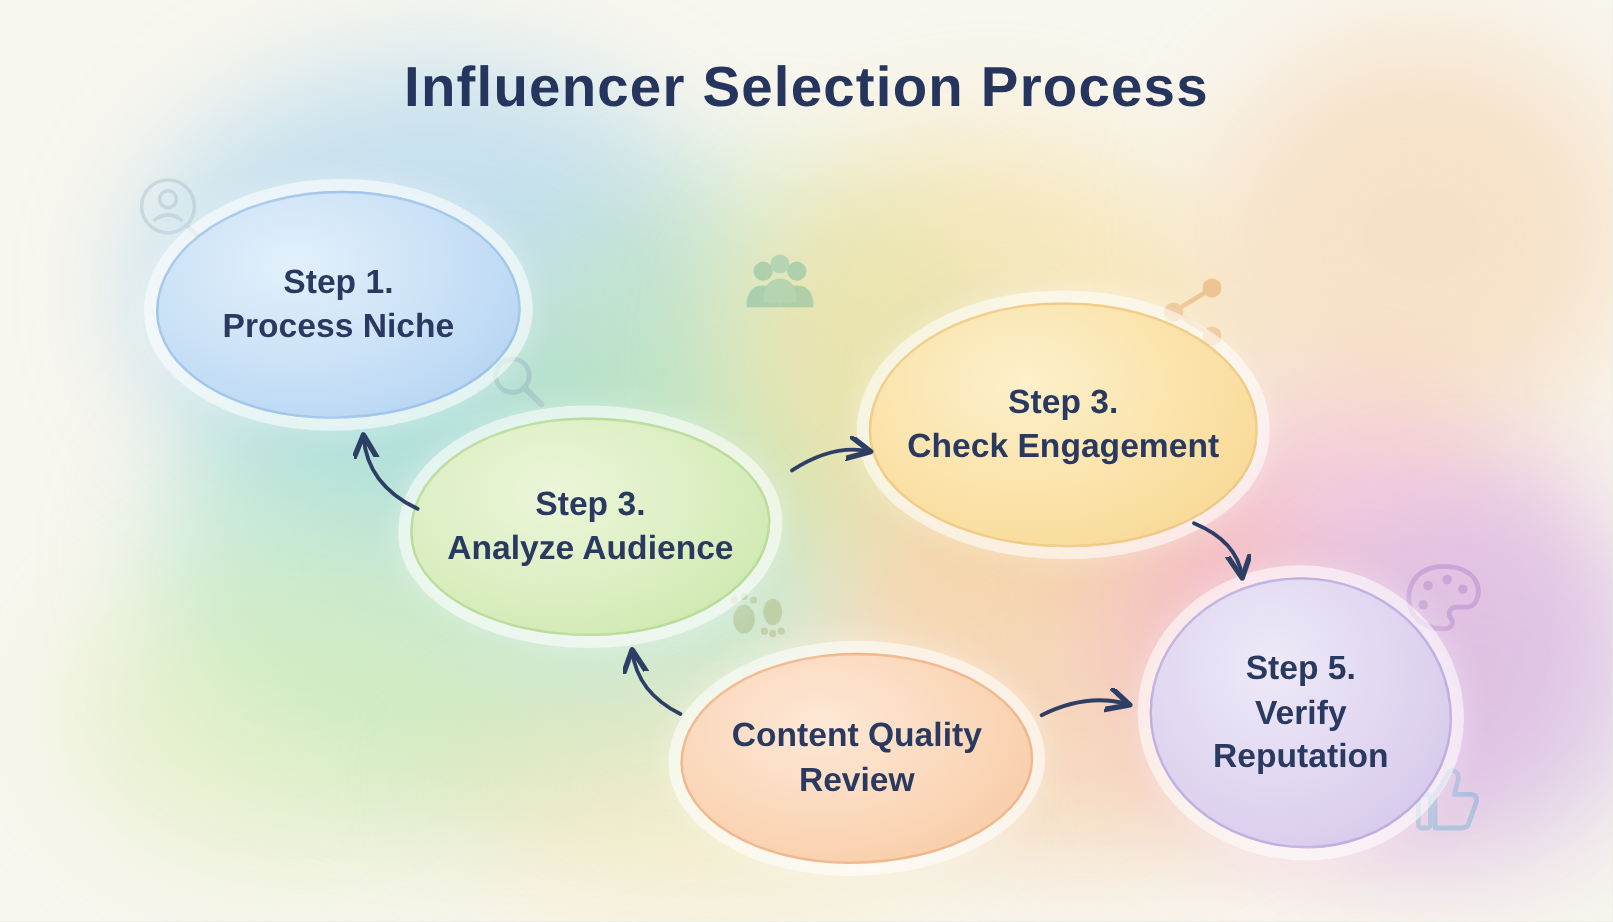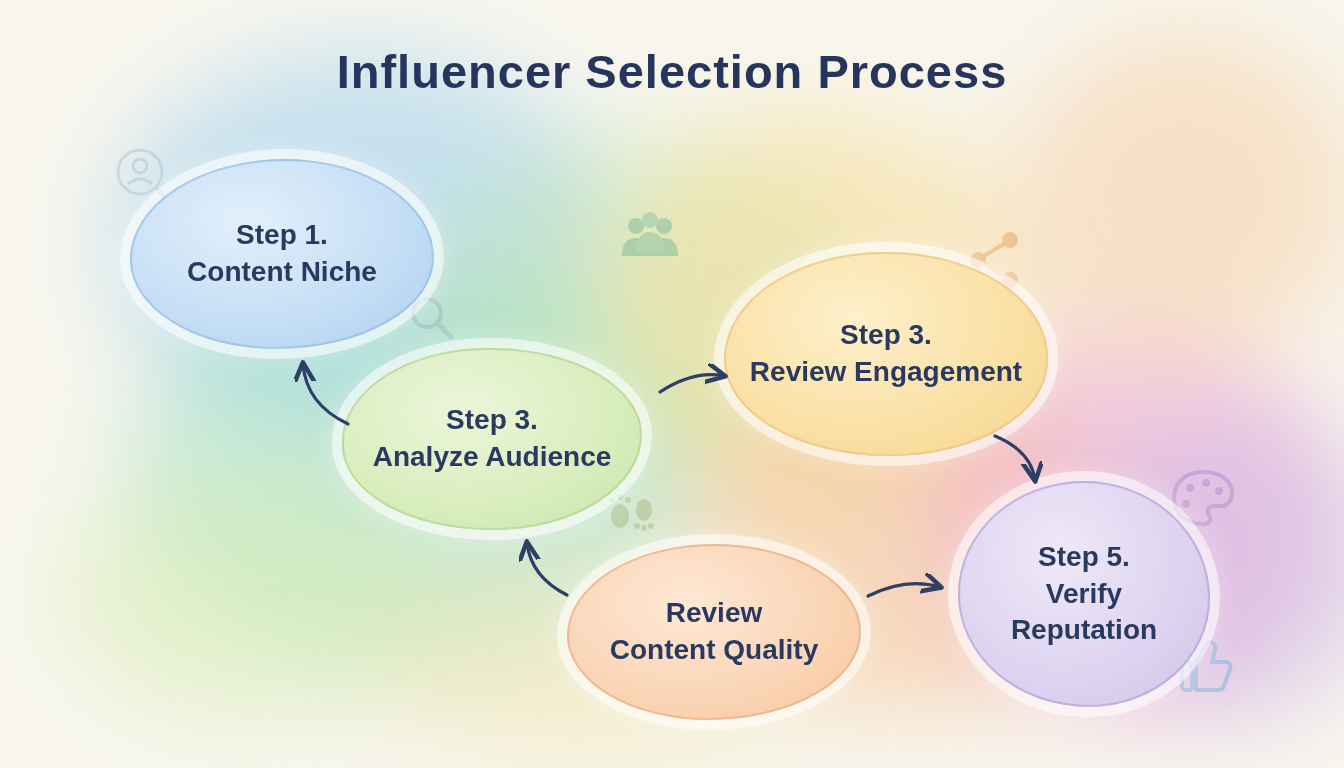--- a/index.html
+++ b/index.html
@@ -126,36 +126,36 @@
 
   <svg class="deco" style="left:1176px;top:636px;opacity:.50" width="60" height="58" viewBox="0 0 60 58">
     <path d="M20 26 L30 10 Q32 4 37 7 Q41 10 38 18 L36 26 L50 26 Q56 27 54 33 L48 50 Q47 54 42 54 L20 54 Z" fill="none" stroke="#7fb3d8" stroke-width="4" stroke-linejoin="round"></path>
     <rect x="6" y="26" width="10" height="28" rx="3" fill="none" stroke="#7fb3d8" stroke-width="4"></rect>
   </svg>
 
   <div class="title">Influencer Selection Process</div>
 
   <div class="bubble b1">
     <span>Step 1.</span>
-    <span>Content Niche</span>
+    <span>Process Niche</span>
   </div>
 
   <div class="bubble b2">
     <span>Step 3.</span>
     <span>Analyze Audience</span>
   </div>
 
   <div class="bubble b3">
     <span>Step 3.</span>
-    <span>Review Engagement</span>
+    <span>Check Engagement</span>
   </div>
 
   <div class="bubble b4">
+    <span>Content Quality</span>
     <span>Review</span>
-    <span>Content Quality</span>
   </div>
 
   <div class="bubble b5">
     <span>Step 5.</span>
     <span>Verify</span>
     <span>Reputation</span>
   </div>
 
   <svg class="overlay" width="1344" height="768" viewBox="0 0 1344 768">
     <defs>

